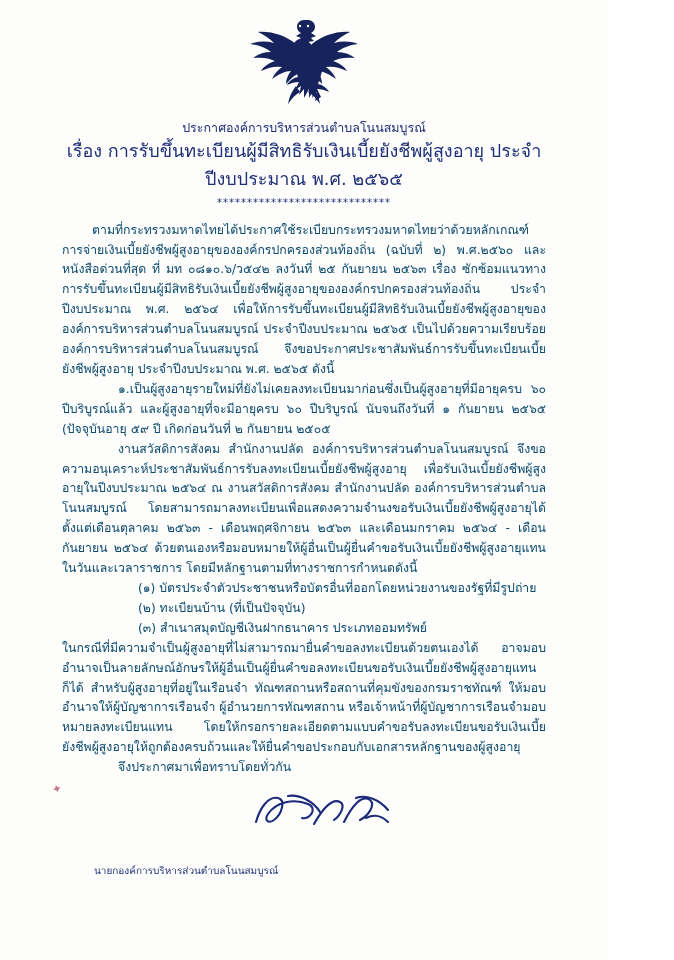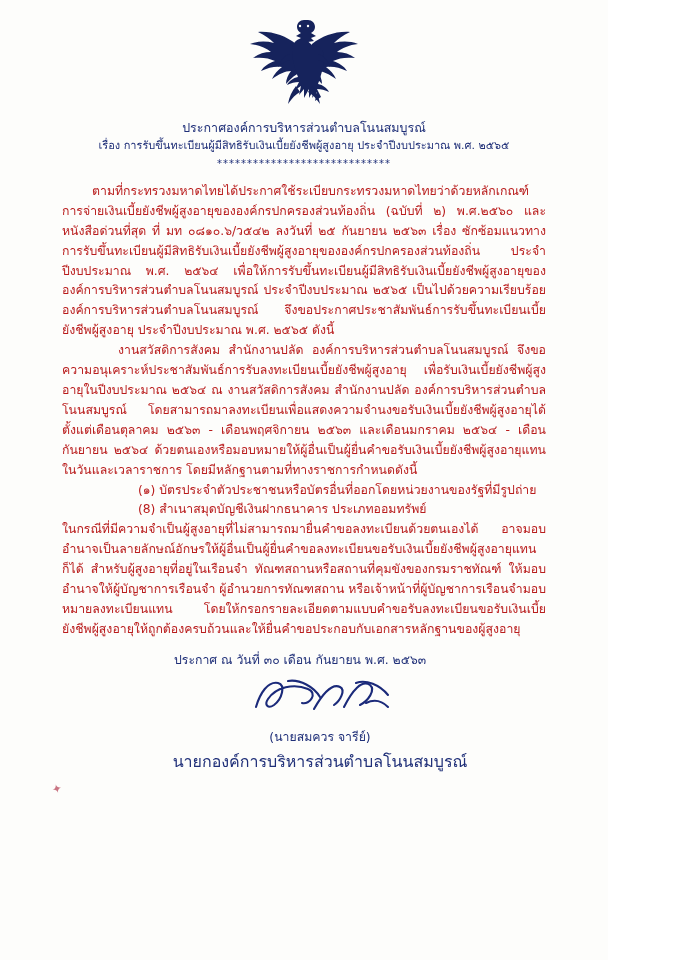--- a/index.html
+++ b/index.html
@@ -35,34 +35,34 @@
   }
   .doc-head {
     text-align: center;
     line-height: 1.55;
   }
   .doc-head .line1 {
     font-size: 12.5px;
     color: #1f2f78;
   }
   .doc-head .line2 {
-    font-size: 11px;
+    font-size: 18px;
     color: #1f2f78;
   }
   .doc-head .stars {
     font-size: 10px;
     letter-spacing: 1px;
     color: #1f2f78;
     margin-top: 2px;
   }
   .body-text {
     margin-top: 10px;
     font-size: 12.3px;
     line-height: 1.62;
-    color: #b91c1c;
+    color: #0c4a6e;
     text-align: justify;
     text-justify: inter-word;
   }
   .p {
     margin: 0 0 0 0;
     text-indent: 0;
   }
   .p.indent {
     text-indent: 30px;
   }
@@ -90,23 +90,23 @@
     position: absolute;
     left: 186px;
     top: 0;
   }
   .sign-name {
     text-align: center;
     padding-left: 32px;
     font-size: 12.3px;
   }
   .sign-title {
-    text-align: center;
     padding-left: 32px;
-    font-size: 16px;
+    font-size: 10px;
+    margin-top: 20px;
   }
   .stamp {
     position: absolute;
     left: 52px;
     top: 782px;
     color: #b8485c;
     font-size: 12px;
     transform: rotate(-16deg);
     opacity: .75;
   }
@@ -140,41 +140,42 @@
   </div>
 
   <div class="doc-head">
     <div class="line1">ประกาศองค์การบริหารส่วนตำบลโนนสมบูรณ์</div>
     <div class="line2">เรื่อง  การรับขึ้นทะเบียนผู้มีสิทธิรับเงินเบี้ยยังชีพผู้สูงอายุ ประจำปีงบประมาณ พ.ศ. ๒๕๖๕</div>
     <div class="stars">*****************************</div>
   </div>
 
   <div class="body-text">
     <p class="p indent">ตามที่กระทรวงมหาดไทยได้ประกาศใช้ระเบียบกระทรวงมหาดไทยว่าด้วยหลักเกณฑ์การจ่ายเงินเบี้ยยังชีพผู้สูงอายุขององค์กรปกครองส่วนท้องถิ่น (ฉบับที่ ๒) พ.ศ.๒๕๖๐ และหนังสือด่วนที่สุด ที่ มท ๐๘๑๐.๖/ว๕๔๒ ลงวันที่ ๒๕ กันยายน ๒๕๖๓ เรื่อง ซักซ้อมแนวทางการรับขึ้นทะเบียนผู้มีสิทธิรับเงินเบี้ยยังชีพผู้สูงอายุขององค์กรปกครองส่วนท้องถิ่น ประจำปีงบประมาณ พ.ศ. ๒๕๖๔ เพื่อให้การรับขึ้นทะเบียนผู้มีสิทธิรับเงินเบี้ยยังชีพผู้สูงอายุขององค์การบริหารส่วนตำบลโนนสมบูรณ์ ประจำปีงบประมาณ ๒๕๖๕ เป็นไปด้วยความเรียบร้อย องค์การบริหารส่วนตำบลโนนสมบูรณ์ จึงขอประกาศประชาสัมพันธ์การรับขึ้นทะเบียนเบี้ยยังชีพผู้สูงอายุ ประจำปีงบประมาณ พ.ศ. ๒๕๖๕ ดังนี้</p>
+    <p class="p indent2">๑.เป็นผู้สูงอายุรายใหม่ที่ยังไม่เคยลงทะเบียนมาก่อนซึ่งเป็นผู้สูงอายุที่มีอายุครบ ๖๐ ปีบริบูรณ์แล้ว และผู้สูงอายุที่จะมีอายุครบ ๖๐ ปีบริบูรณ์ นับจนถึงวันที่ ๑ กันยายน ๒๕๖๕ (ปัจจุบันอายุ ๕๙ ปี เกิดก่อนวันที่ ๒ กันยายน ๒๕๐๕</p>
     <p class="p indent2">งานสวัสดิการสังคม สำนักงานปลัด องค์การบริหารส่วนตำบลโนนสมบูรณ์ จึงขอความอนุเคราะห์ประชาสัมพันธ์การรับลงทะเบียนเบี้ยยังชีพผู้สูงอายุ เพื่อรับเงินเบี้ยยังชีพผู้สูงอายุในปีงบประมาณ ๒๕๖๔ ณ งานสวัสดิการสังคม สำนักงานปลัด องค์การบริหารส่วนตำบลโนนสมบูรณ์ โดยสามารถมาลงทะเบียนเพื่อแสดงความจำนงขอรับเงินเบี้ยยังชีพผู้สูงอายุได้ตั้งแต่เดือนตุลาคม ๒๕๖๓ - เดือนพฤศจิกายน ๒๕๖๓ และเดือนมกราคม ๒๕๖๔ - เดือนกันยายน ๒๕๖๔ ด้วยตนเองหรือมอบหมายให้ผู้อื่นเป็นผู้ยื่นคำขอรับเงินเบี้ยยังชีพผู้สูงอายุแทนในวันและเวลาราชการ โดยมีหลักฐานตามที่ทางราชการกำหนดดังนี้</p>
     <p class="p indent3">(๑) บัตรประจำตัวประชาชนหรือบัตรอื่นที่ออกโดยหน่วยงานของรัฐที่มีรูปถ่าย</p>
-    <p class="p indent3">(8) สำเนาสมุดบัญชีเงินฝากธนาคาร ประเภทออมทรัพย์</p>
+    <p class="p indent3">(๒) ทะเบียนบ้าน (ที่เป็นปัจจุบัน)</p>
+    <p class="p indent3">(๓) สำเนาสมุดบัญชีเงินฝากธนาคาร ประเภทออมทรัพย์</p>
     <p class="p">ในกรณีที่มีความจำเป็นผู้สูงอายุที่ไม่สามารถมายื่นคำขอลงทะเบียนด้วยตนเองได้ อาจมอบอำนาจเป็นลายลักษณ์อักษรให้ผู้อื่นเป็นผู้ยื่นคำขอลงทะเบียนขอรับเงินเบี้ยยังชีพผู้สูงอายุแทนก็ได้ สำหรับผู้สูงอายุที่อยู่ในเรือนจำ ทัณฑสถานหรือสถานที่คุมขังของกรมราชทัณฑ์ ให้มอบอำนาจให้ผู้บัญชาการเรือนจำ ผู้อำนวยการทัณฑสถาน หรือเจ้าหน้าที่ผู้บัญชาการเรือนจำมอบหมายลงทะเบียนแทน โดยให้กรอกรายละเอียดตามแบบคำขอรับลงทะเบียนขอรับเงินเบี้ยยังชีพผู้สูงอายุให้ถูกต้องครบถ้วนและให้ยื่นคำขอประกอบกับเอกสารหลักฐานของผู้สูงอายุ</p>
+    <p class="p indent2">จึงประกาศมาเพื่อทราบโดยทั่วกัน</p>
   </div>
 
   <div class="sign-block">
-    <div class="sign-date">ประกาศ    ณ วันที่ ๓๐ เดือน กันยายน พ.ศ. ๒๕๖๓</div>
 
     <div class="signature-area">
       <svg class="signature-svg" width="150" height="52" viewBox="0 0 150 52" aria-hidden="true">
         <g fill="none" stroke="#1b2a7a" stroke-width="2.1" stroke-linecap="round" stroke-linejoin="round">
           <path d="M8 34 C12 20 20 8 30 10 C38 12 34 26 26 32 C20 36 16 32 20 26 C28 14 46 10 60 16 C70 20 62 32 54 30"></path>
           <path d="M40 8 C52 6 66 14 72 24"></path>
           <path d="M66 36 C74 22 84 10 92 14 C98 17 92 28 86 32"></path>
           <path d="M96 34 C104 18 114 6 122 12 C128 17 120 28 112 32"></path>
           <path d="M108 10 C118 6 132 12 140 22"></path>
           <path d="M118 30 C126 26 134 28 140 34"></path>
         </g>
       </svg>
     </div>
 
-    <div class="sign-name">(นายสมควร  จารีย์)</div>
     <div class="sign-title">นายกองค์การบริหารส่วนตำบลโนนสมบูรณ์</div>
   </div>
 
   <div class="stamp">✦</div>
 
 </div>
 
 </body></html>

